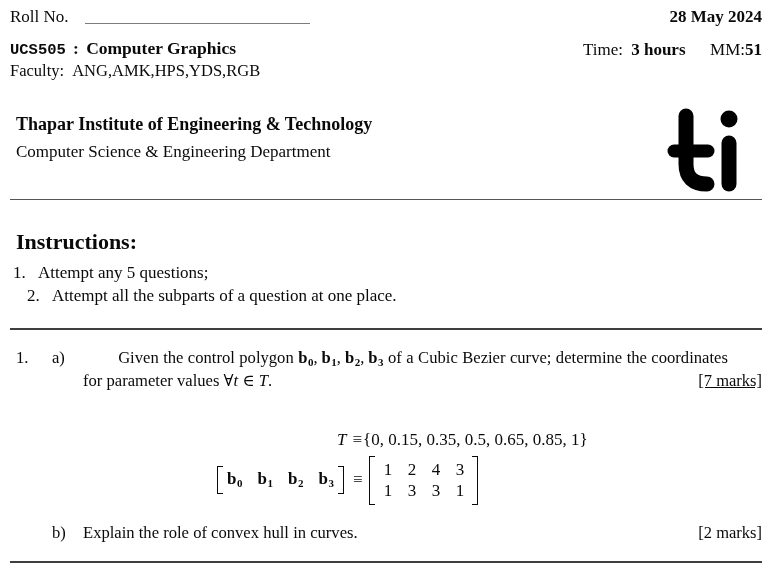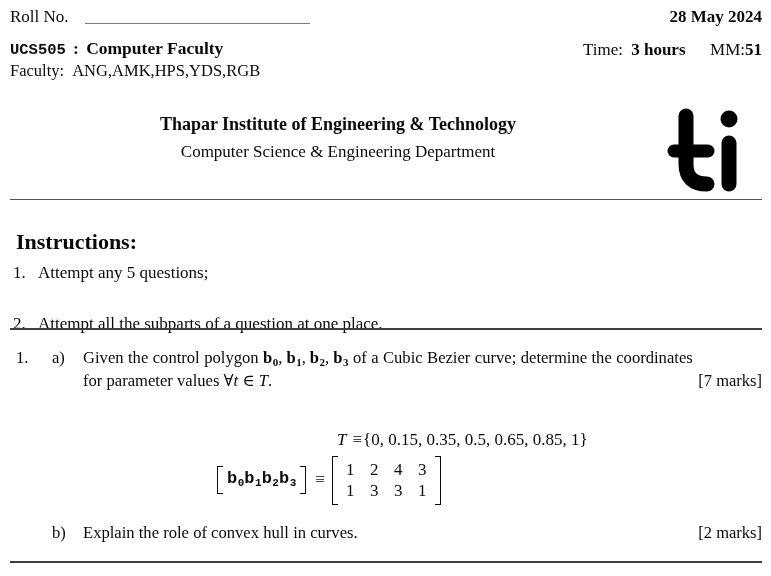--- a/index.html
+++ b/index.html
@@ -8,50 +8,50 @@
     font-family:"Liberation Serif","DejaVu Serif",serif; color:#0a0a0a;
     overflow:hidden; font-size:17px; line-height:1.2;
   }
   .abs { position:absolute; }
   .b { font-weight:bold; }
   .mono { font-family:"Liberation Mono","DejaVu Sans Mono",monospace; font-weight:bold; font-size:15.5px; }
   .rule { position:absolute; left:10px; right:9px; height:0; }
   .rule-thin  { border-top:1.5px solid #565656; }
   .rule-thick { border-top:2px solid #3f3f3f; }
   .roll-blank { border-bottom:1.9px solid #7c7c7c; }
-  .center-col { width:676px; left:0; text-align:center; }
+  .center-col { width:676px; left:16px; text-align:left; }
   
   .mi { font-style:italic; font-weight:normal; }
   .mb { font-weight:bold; }
   .msub { font-size:11px; vertical-align:-3px; margin-left:0.5px; }
   .mcomma { margin-right:4px; }
   .mathrow { display:flex; align-items:center; }
   .brk-l { width:5px; align-self:center; border-left:1.7px solid #0a0a0a; border-top:1.7px solid #0a0a0a; border-bottom:1.7px solid #0a0a0a; }
   .brk-r { width:5px; align-self:center; border-right:1.7px solid #0a0a0a; border-top:1.7px solid #0a0a0a; border-bottom:1.7px solid #0a0a0a; }
   .brk-sm { height:26px; }
   .brk-lg { height:47px; }
-  .vec-entries { display:flex; padding:0 4px; align-items:flex-start;font-family:Liberation Mono, monospace; }
+  .vec-entries { display:flex; gap:15px; padding:0 4px; align-items:flex-start; }
   .mequiv { margin:0 7px 0 9px; }
   .mat-grid { display:grid; grid-template-columns:repeat(4,17px); column-gap:7px; padding:0 4px; text-align:center; font-size:17px; line-height:21px; }
   .qtext { white-space:nowrap; overflow:hidden; word-spacing:0.3px; }
   .q-size { font-size:16.6px; }
 </style>
 </head>
 <body>
 
 <div class="page">
 
   <span class="abs" style="left:10px; top:7px;">Roll No.</span>
   <span class="abs roll-blank" style="left:85px; top:9px; width:225px; height:14px;"></span>
   <span class="abs b" style="right:9px; top:7px;">28 May 2024</span>
 
   <div class="abs" style="left:10px; top:38px;">
     <span class="mono">UCS505</span>
     <span class="b" style="margin:0 3px; font-size:17.5px;">:</span>
-    <span class="b" style="font-size:17.5px;">Computer Faculty</span>
+    <span class="b" style="font-size:17.5px;">Computer Graphics</span>
   </div>
   <div class="abs" style="right:9px; top:40px;">
     <span>Time:</span>
     <span class="b" style="margin-left:4px;">3 hours</span>
     <span style="display:inline-block; width:16px;"></span>
     <span>MM:</span><span class="b">51</span>
   </div>
 
   <div class="abs" style="left:10px; top:61px; font-size:16.5px;text-align:center;">
     <span>Faculty:</span>
@@ -70,46 +70,46 @@
     </svg>
   </div>
 
   <div class="rule rule-thin" style="top:199px;"></div>
 
   <div class="abs b" style="left:16px; top:229px; font-size:22px;">Instructions:</div>
   <div class="abs" style="left:13px; top:263px;">
     <span>1.</span>
     <span style="margin-left:8px;">Attempt any 5 questions;</span>
   </div>
-  <div class="abs" style="left:13px; top:286px;margin-top:28px;">
+  <div class="abs" style="left:27px; top:286px;">
     <span>2.</span>
     <span style="margin-left:8px;">Attempt all the subparts of a question at one place.</span>
   </div>
 
   <div class="rule rule-thick" style="top:328px;"></div>
 
   <span class="abs q-size" style="left:16px; top:348px;">1.</span>
   <span class="abs q-size" style="left:52px; top:348px;">a)</span>
-  <div class="abs q-size qtext" style="left:83px; top:348px; right:8px;">
+  <div class="abs q-size qtext" style="left:83px; top:348px; right:8px;text-align:center;">
     <span>Given the control polygon</span>
     <span>
       <span class="mb"><span>b</span><span class="msub">0</span></span><span class="mcomma">,</span><span class="mb"><span>b</span><span class="msub">1</span></span><span class="mcomma">,</span><span class="mb"><span>b</span><span class="msub">2</span></span><span class="mcomma">,</span><span class="mb"><span>b</span><span class="msub">3</span></span>
     </span>
     <span>of a Cubic Bezier curve; determine the coordinates</span>
   </div>
 
   <div class="abs q-size" style="left:83px; top:371px;">
     <span>for parameter values</span>
     <span>
       <span>∀</span><i class="mi">t</i>
       <span>∈</span>
       <i class="mi">T</i><span>.</span>
     </span>
   </div>
-  <span class="abs" style="right:9px; top:371px; font-size:16.5px;">[7 marks]</span>
+  <span class="abs" style="right:9px; top:371px; font-size:16.5px;text-decoration:underline;">[7 marks]</span>
 
   <div class="abs" style="left:337px; top:430px;">
     <i class="mi" style="margin-right:6px;">T</i><span style="margin-right:1px;">≡</span><span>{0, 0.15, 0.35, 0.5, 0.65, 0.85, 1}</span>
   </div>
 
   <div class="abs mathrow" style="left:217px; top:455px; height:50px;">
     <span class="brk-l brk-sm"></span>
     <span class="vec-entries">
       <span class="mb"><span>b</span><span class="msub">0</span></span>
       <span class="mb"><span>b</span><span class="msub">1</span></span>

